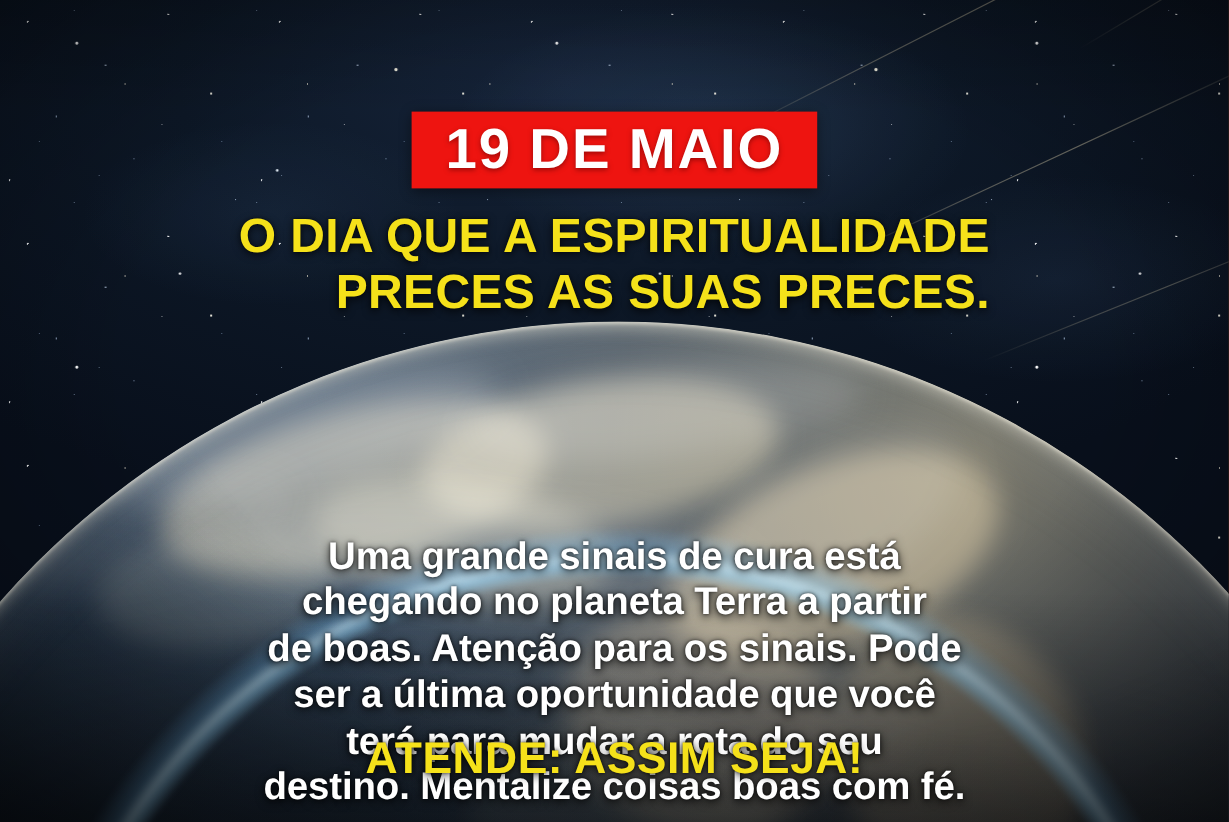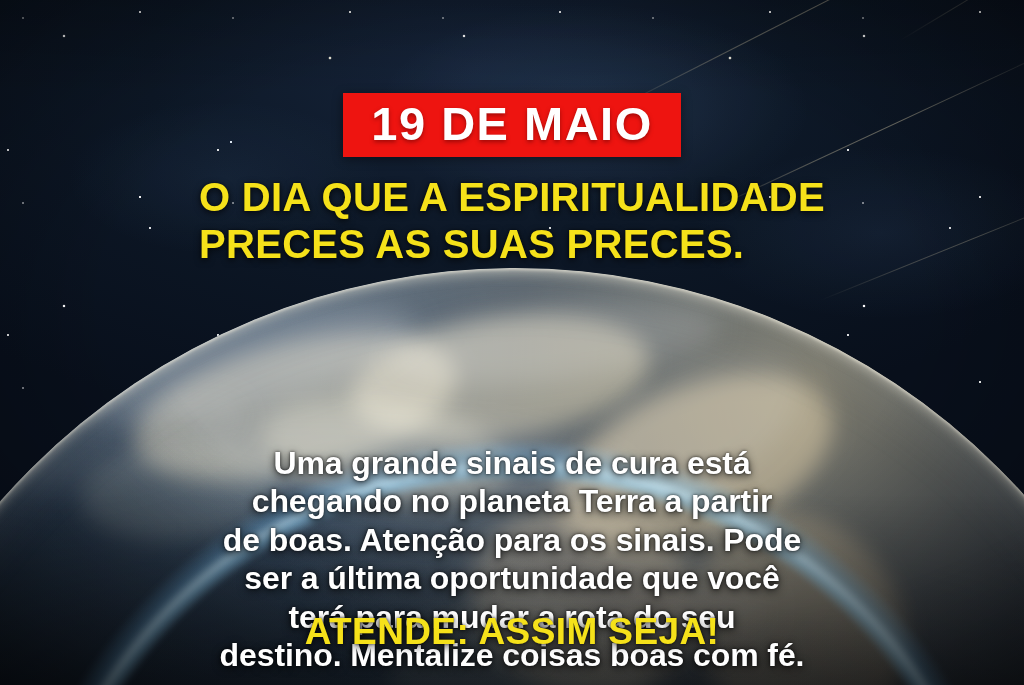--- a/index.html
+++ b/index.html
@@ -227,21 +227,21 @@
     text-shadow: 0 2px 4px rgba(90,0,0,.55);
   }
 
   .headline {
     margin-top: 17px;
     color: #f5e11a;
     font-size: 40px;
     font-weight: bold;
     letter-spacing: .3px;
     line-height: 1.18;
-    text-align: left;
+    text-align: right;
     text-shadow: 0 2px 7px rgba(0,0,0,.75), 0 0 2px rgba(0,0,0,.6);
     max-width: 940px;
   }
 
   .body-copy {
     position: absolute;
     left: 50%;
     top: 444px;
     transform: translateX(-50%);
     width: 880px;

